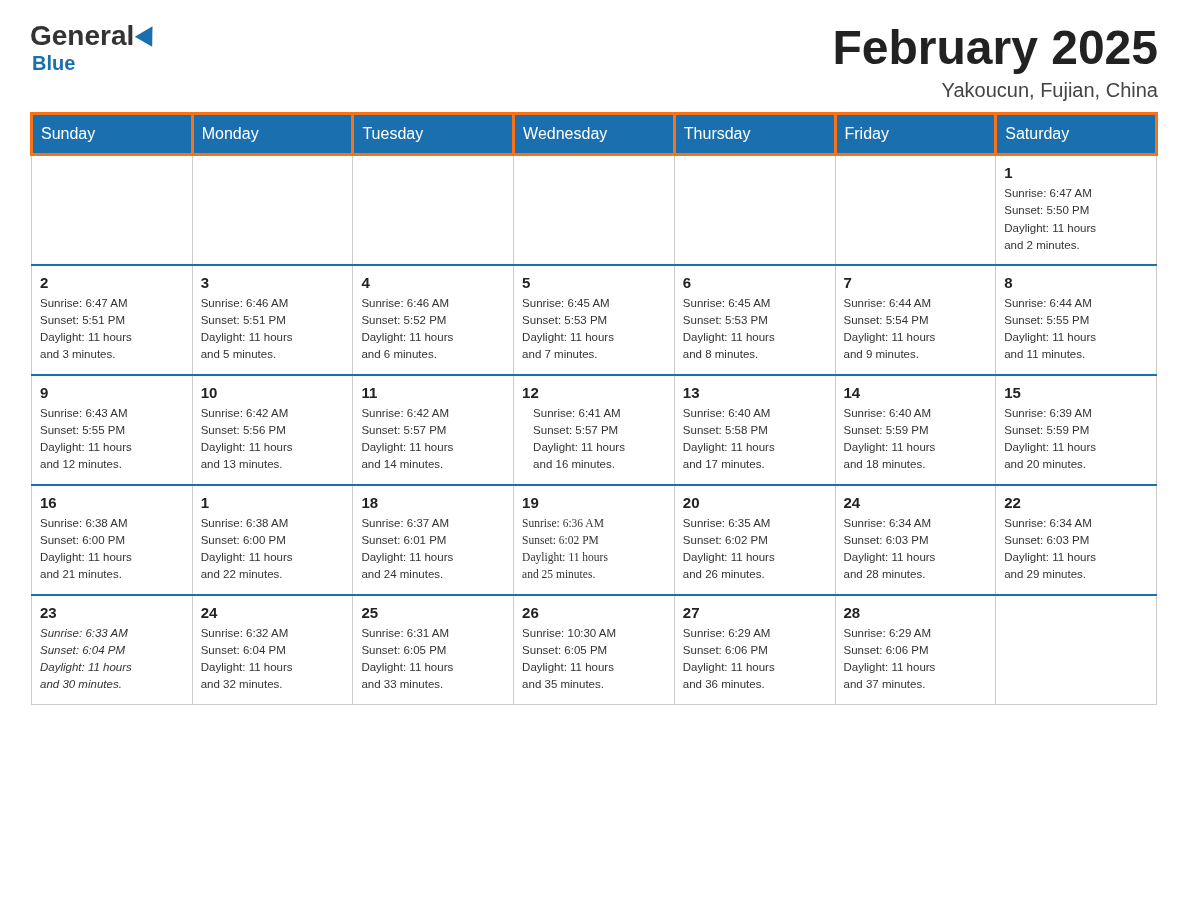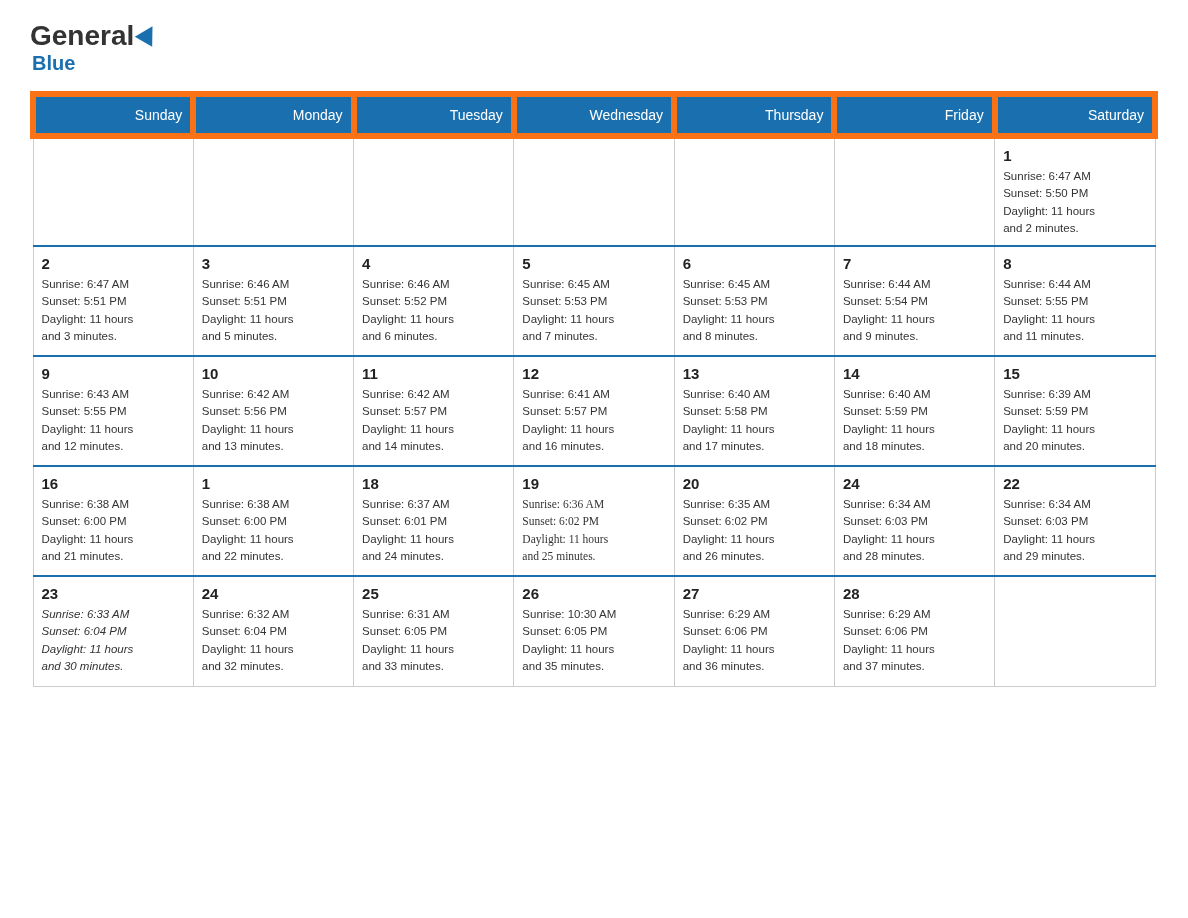--- a/index.html
+++ b/index.html
@@ -6,21 +6,21 @@
     body {
       font-family: Arial, Helvetica, sans-serif;
       background: #fff;
       padding: 20px 30px;
       color: #333;
     }
     .header {
       display: flex;
       justify-content: space-between;
       align-items: flex-start;
-      margin-bottom: 16px;
+      margin-bottom: 10px;
     }
     .logo {
       display: flex;
       flex-direction: column;
       align-items: flex-start;
     }
     .logo-text {
       display: flex;
       align-items: center;
       font-size: 28px;
@@ -59,24 +59,24 @@
     }
     .calendar {
       width: 100%;
       border-collapse: collapse;
       margin-top: 10px;
     }
     .calendar th {
       background-color: #1a6faf;
       color: #fff;
       padding: 10px 8px;
-      text-align: right;
-      font-size: 14px;
+      text-align: left;
+      font-size: 16px;
       font-weight: normal;
-      border: 6px solid #f97316;
+      border: 3px solid #f97316;
     }
     .calendar td {
       vertical-align: top;
       padding: 8px;
       border: 1px solid #ccc;
       width: 14.28%;
       height: 110px;
       background: #fff;
     }
     .calendar tr:first-child td {
@@ -103,20 +103,24 @@
 <body>
 
 <div class="header">
   <div class="logo">
     <div class="logo-text">
       <span class="logo-general">General</span>
       <div class="logo-triangle"></div>
     </div>
     <span class="logo-sub">Blue</span>
   </div>
+  <div class="title-section">
+    <div class="month-year">February 2025</div>
+    <div class="location">Yakoucun, Fujian, China</div>
+  </div>
 </div>
 
 <table class="calendar">
   <thead>
     <tr>
     <th>Sunday</th>
         <th>Monday</th>
         <th>Tuesday</th>
         <th>Wednesday</th>
         <th>Thursday</th>
@@ -208,21 +212,21 @@
         </td>
         <td>
           <span class="day-num">11</span>
           <div class="day-info" style="white-space: pre-line;">Sunrise: 6:42 AM
 Sunset: 5:57 PM
 Daylight: 11 hours
 and 14 minutes.</div>
         </td>
         <td>
           <span class="day-num">12</span>
-          <div class="day-info" style="white-space: pre-line;">Sunrise: 6:41 AM
+          <div class="day-info" style="white-space: pre-line; margin-left: 11px;">Sunrise: 6:41 AM
 Sunset: 5:57 PM
 Daylight: 11 hours
 and 16 minutes.</div>
         </td>
         <td>
           <span class="day-num">13</span>
           <div class="day-info" style="white-space: pre-line;">Sunrise: 6:40 AM
 Sunset: 5:58 PM
 Daylight: 11 hours
 and 17 minutes.</div>

